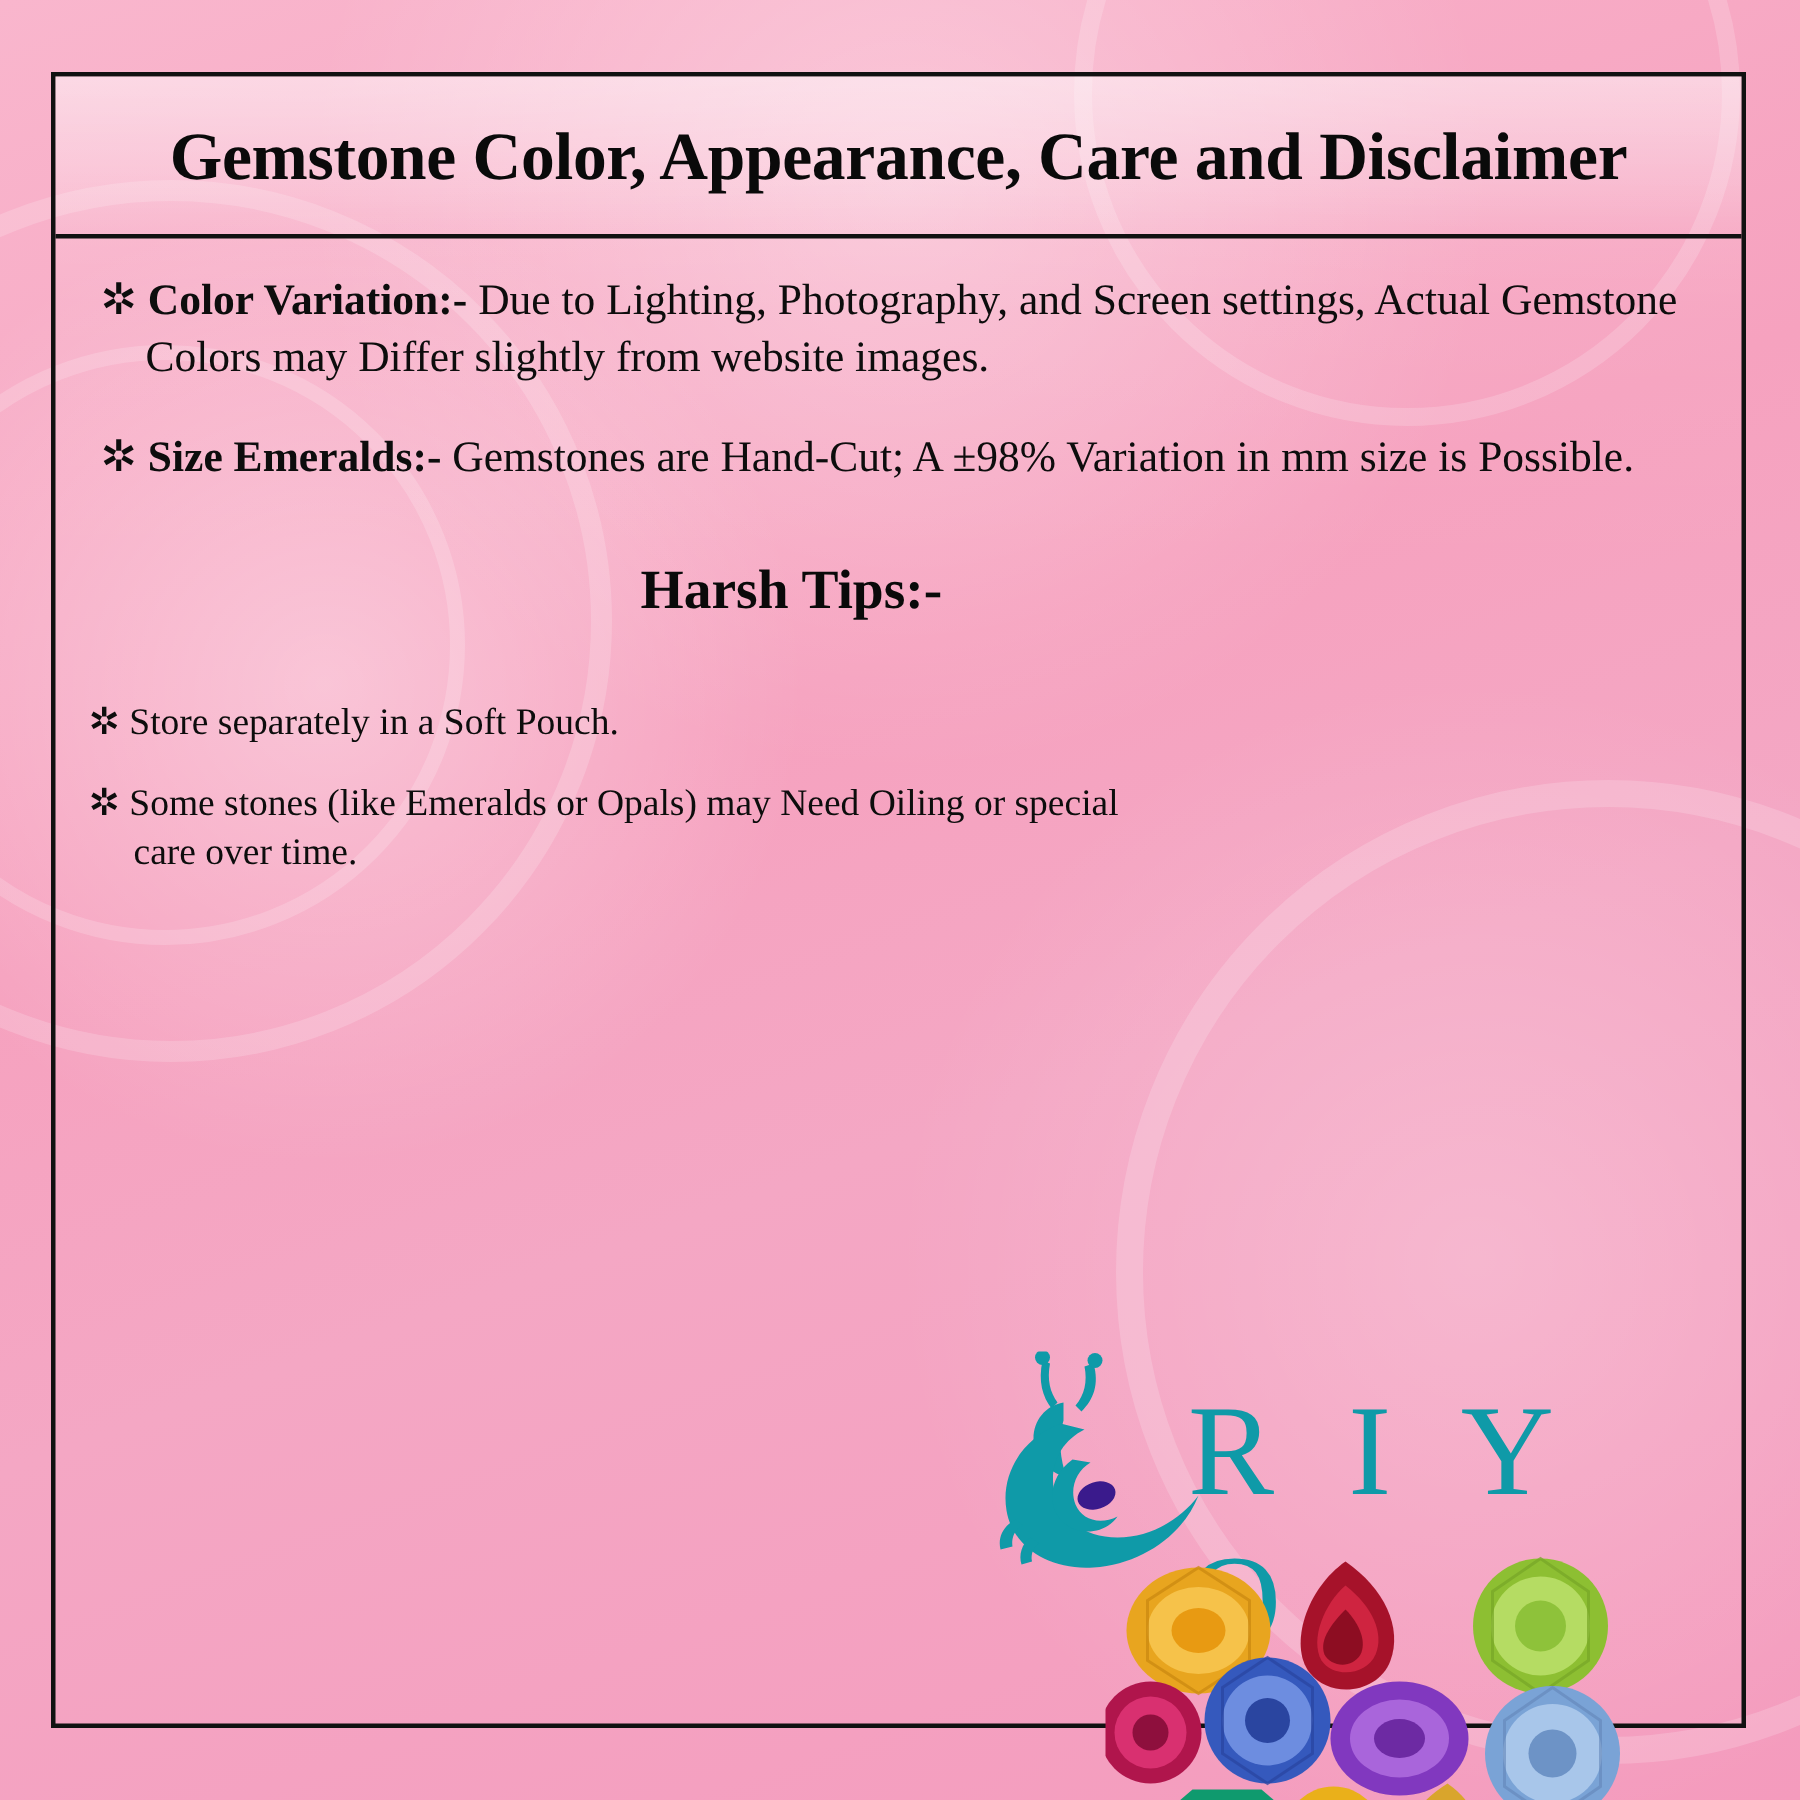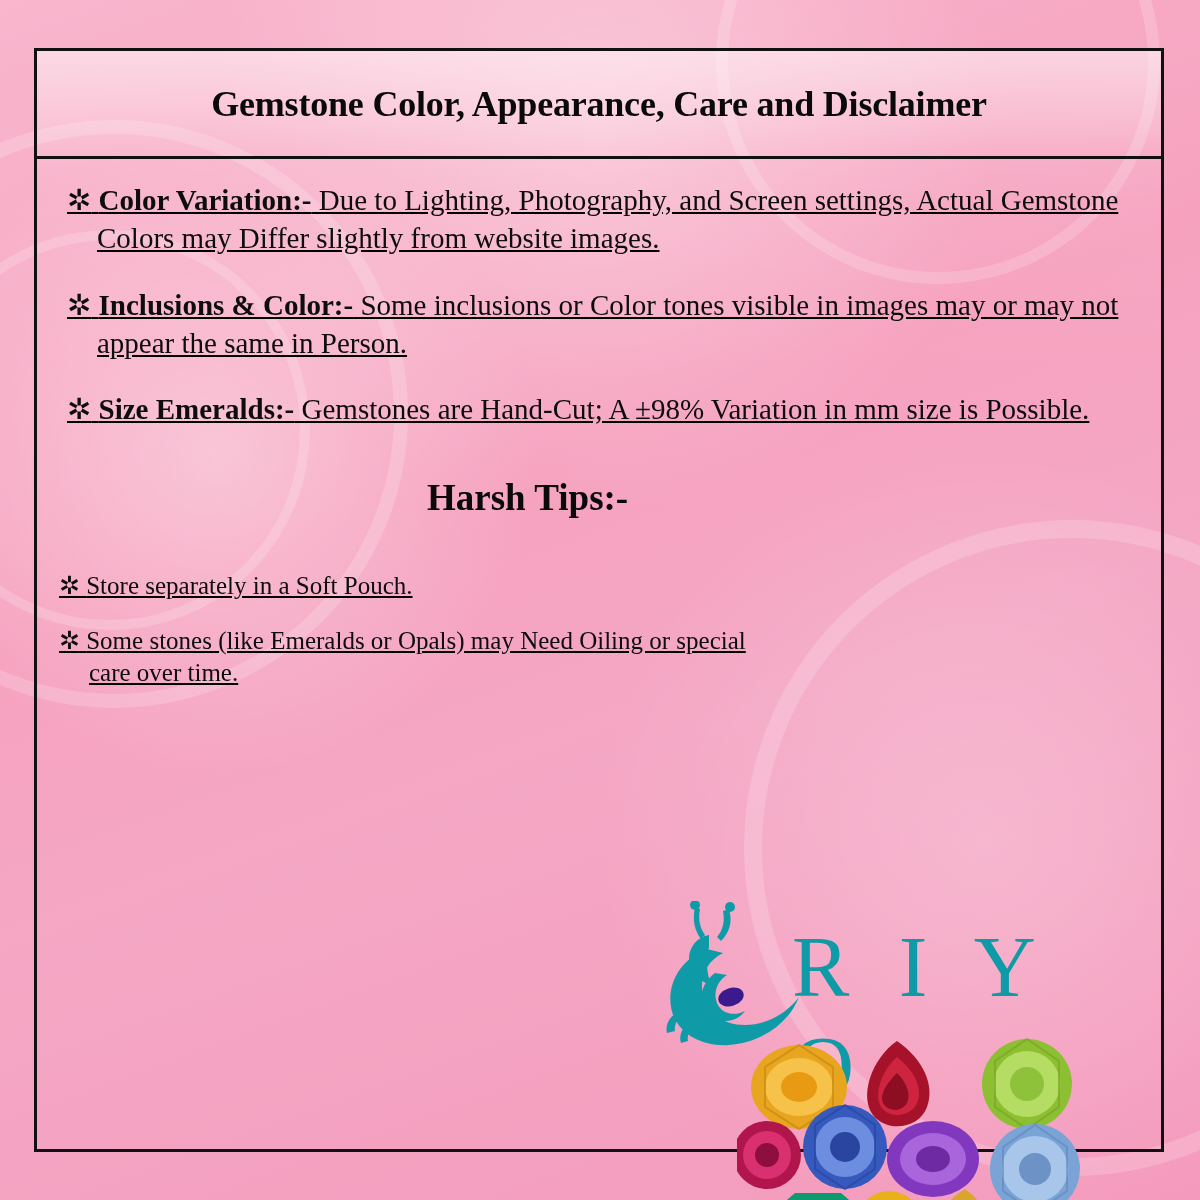--- a/index.html
+++ b/index.html
@@ -49,31 +49,30 @@
     height: 108px;
     border-bottom: 3px solid #111;
     display: flex;
     align-items: center;
     justify-content: center;
     background: linear-gradient(180deg, rgba(255,255,255,0.35) 0%, rgba(255,255,255,0.12) 70%, rgba(255,255,255,0.0) 100%);
   }
   .title {
     font-family: "Liberation Serif", serif;
     font-weight: bold;
-    font-size: 36px;
+    font-size: 45px;
     color: #0a0a0a;
     letter-spacing: -0.2px;
     white-space: nowrap;
   }
   .body {
     position: relative;
     box-sizing: border-box;
     padding: 22px 12px 0 22px;
     height: 993px;
-    text-decoration: underline;
   }
   .point {
     position: relative;
     margin: 0 0 28px 0;
     font-size: 29px;
     line-height: 1.32;
     color: #0d0d0d;
     padding-left: 8px;
     text-indent: 0;
   }
@@ -172,26 +171,20 @@
     <div class="body">
 
       <div class="point">
         <span class="point-inner">
           <span class="star">✲</span>
           <span class="lbl">Color Variation:-</span><span class="txt"> Due to Lighting, Photography, and Screen settings, Actual Gemstone Colors may Differ slightly from website images.</span>
         </span>
       </div>
 
 
-      <div class="point">
-        <span class="point-inner">
-          <span class="star">✲</span>
-          <span class="lbl">Inclusions &amp; Color:-</span><span class="txt"> Some inclusions or Color tones visible in images may or may not appear the same in Person.</span>
-        </span>
-      </div>
 
 
       <div class="point">
         <span class="point-inner">
           <span class="star">✲</span>
           <span class="lbl">Size Emeralds:-</span><span class="txt"> Gemstones are Hand-Cut; A ±98% Variation in mm size is Possible.</span>
         </span>
       </div>
 
       <div class="care-row">

